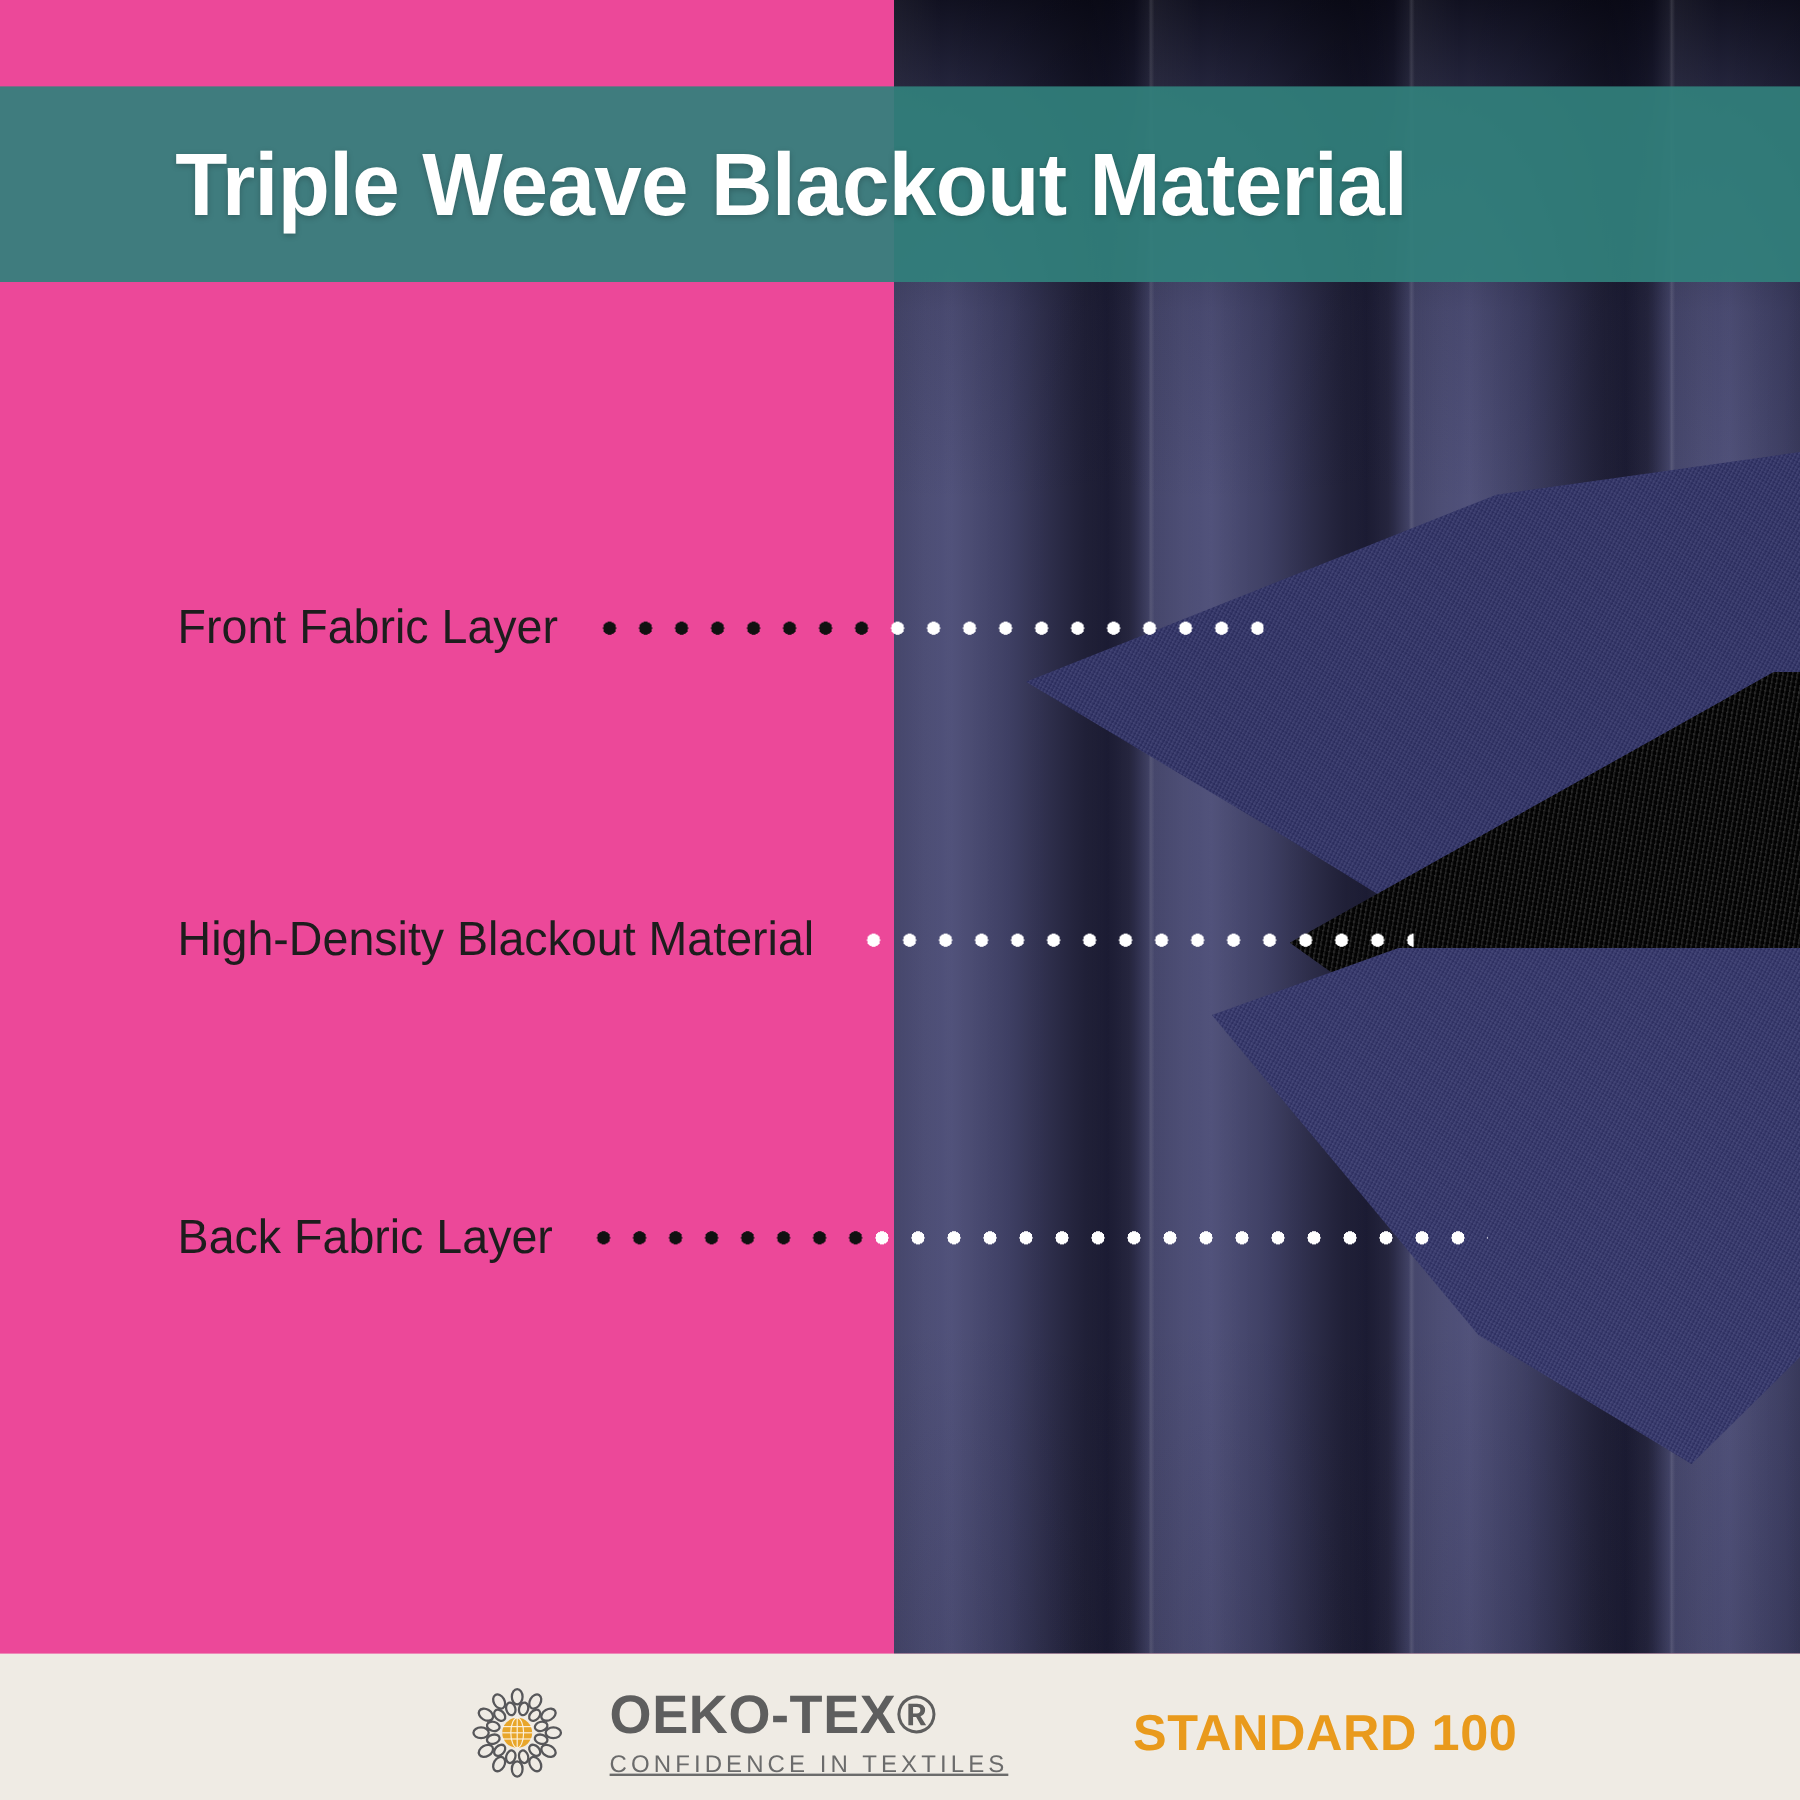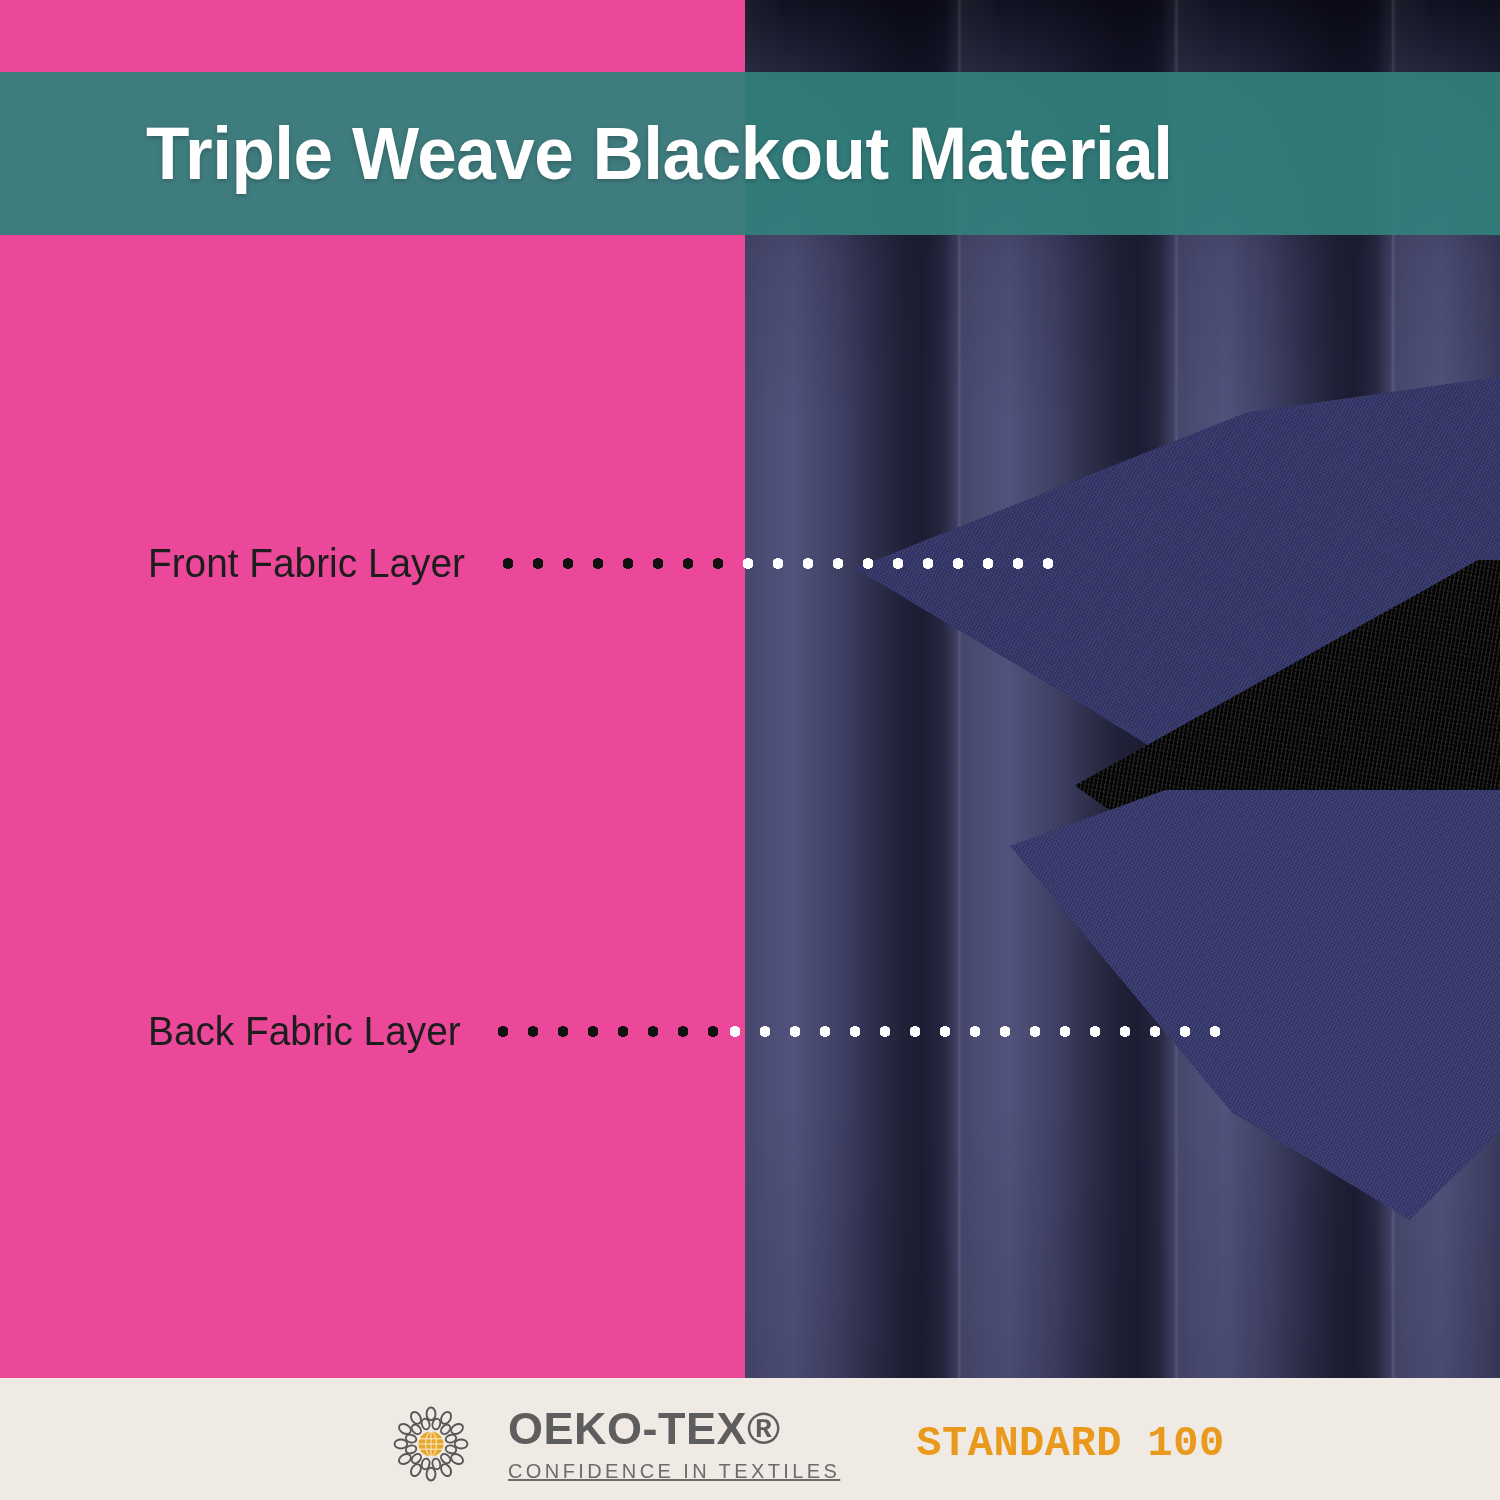--- a/index.html
+++ b/index.html
@@ -177,21 +177,21 @@
     height: 11px;
     margin-left: 18px;
     background-image: radial-gradient(circle closest-side, #111 98%, transparent 100%);
     background-size: 30px 11px;
     background-repeat: repeat-x;
   }
   .leader-light {
     background-image: radial-gradient(circle closest-side, #ffffff 98%, transparent 100%);
     margin-left: 0;
   }
-  #callout-front  { top: 503px; margin-top: 40px; }
+  #callout-front  { top: 503px; }
   #callout-mid    { top: 763px; }
   #callout-back   { top: 1011px; }
 
   
   #cert-footer {
     position: absolute;
     left: 0;
     top: 1378px;
     width: 1500px;
     height: 132px;
@@ -225,23 +225,22 @@
     letter-spacing: 3.4px;
     margin-top: 9px;
     white-space: nowrap;
     text-decoration: underline;
   }
   #standard-100 {
     color: #e99a1c;
     font-size: 42px;
     font-weight: bold;
     letter-spacing: 0.5px;
-    margin-left: 76px;
-    white-space: nowrap;
-    font-family: Liberation Mono, monospace;
+    margin-left: 104px;
+    white-space: nowrap;
   }
 </style>
 </head>
 <body>
 
 <div id="page">
 
   <div id="curtain-photo">
     <div class="curtain-pleats"></div>
     <div class="curtain-sheen"></div>
@@ -263,20 +262,24 @@
   <div id="title-banner">
     <div id="banner-title">Triple Weave Blackout Material</div>
   </div>
 
   <div class="callout" id="callout-front">
     <span class="callout-label">Front Fabric Layer</span>
     <span class="leader" style="width:240px"></span>
     <span class="leader leader-light" style="width:320px"></span>
   </div>
 
+  <div class="callout" id="callout-mid">
+    <span class="callout-label">High-Density Blackout Material</span>
+    <span class="leader leader-light" style="width:465px;margin-left:18px"></span>
+  </div>
 
   <div class="callout" id="callout-back">
     <span class="callout-label">Back Fabric Layer</span>
     <span class="leader" style="width:232px"></span>
     <span class="leader leader-light" style="width:520px"></span>
   </div>
 
   <div id="cert-footer">
     <div id="oeko-mark">
       <svg id="oeko-flower" viewBox="0 0 100 100">

